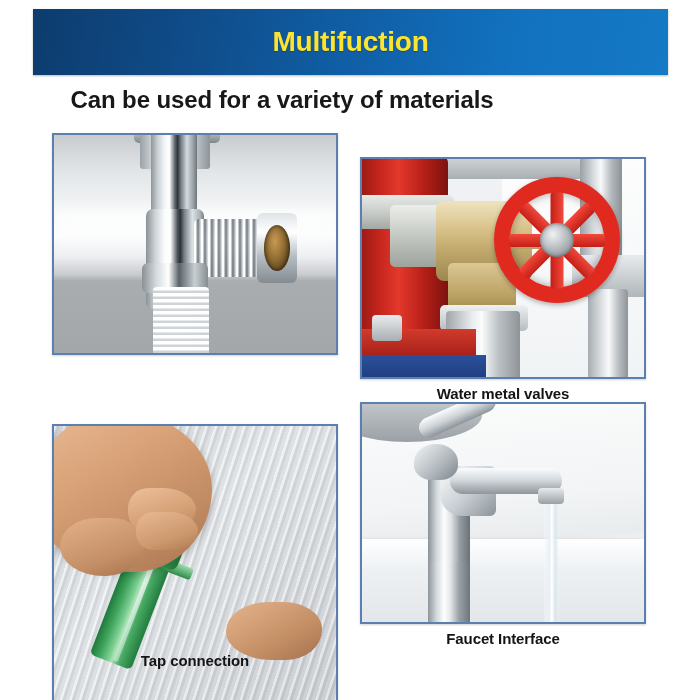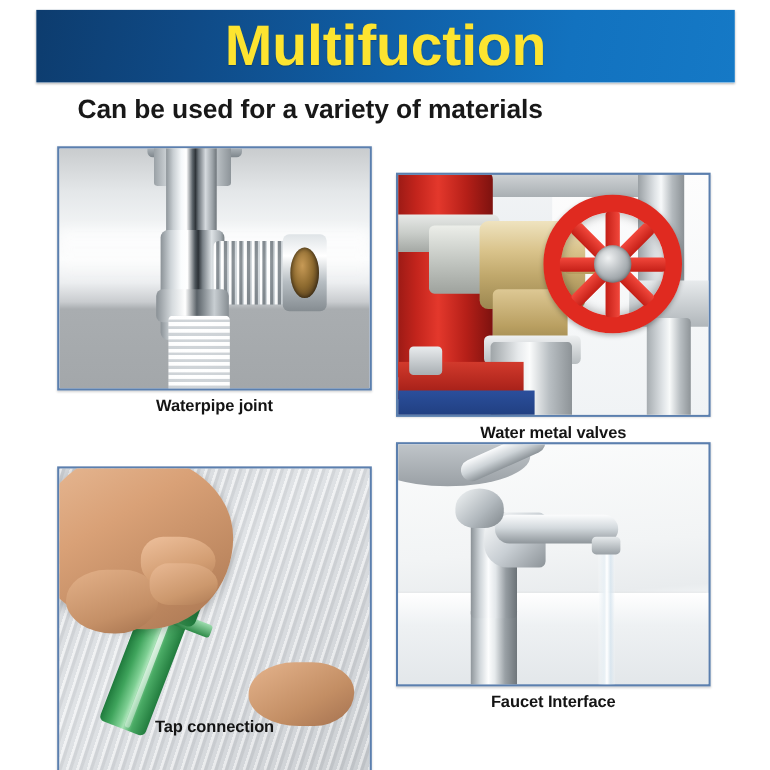--- a/index.html
+++ b/index.html
@@ -22,21 +22,21 @@
   .banner {
     position:absolute;
     left:33px; top:9px;
     width:635px; height:66px;
     background:linear-gradient(100deg,#0d3c6e 0%, #0f4a86 22%, #1060a8 52%, #1272bf 76%, #1579c6 100%);
     box-shadow:0 1px 2px rgba(0,0,0,.28);
     display:flex; align-items:center; justify-content:center;
   }
   .banner-title {
     color:#fde430;
-    font-size:52px;
+    font-size:28px;
     font-weight:bold;
     letter-spacing:-0.2px;
     line-height:1;
     text-shadow:0 1px 1px rgba(0,0,0,.22);
     white-space:nowrap;
   }
 
   .subtitle {
     position:absolute;
     left:0; top:86px;
@@ -390,21 +390,20 @@
           <div class="p1-cap"></div>
           <div class="p1-vshaft"></div>
           <div class="p1-body"></div>
           <div class="p1-outlet"></div>
           <div class="p1-nut"></div>
           <div class="p1-bore"></div>
           <div class="p1-collar"></div>
           <div class="p1-thread"></div>
         </div>
       </div>
-      <div class="caption">Waterpipe joint</div>
     </div>
 
     <div class="cell c2">
       <div class="photo">
         <div class="scene">
           <div class="p2-bg"></div>
           <div class="p2-sky"></div>
           <div class="p2-topbar"></div>
           <div class="p2-rpipe"></div>
           <div class="p2-relbow"></div>

